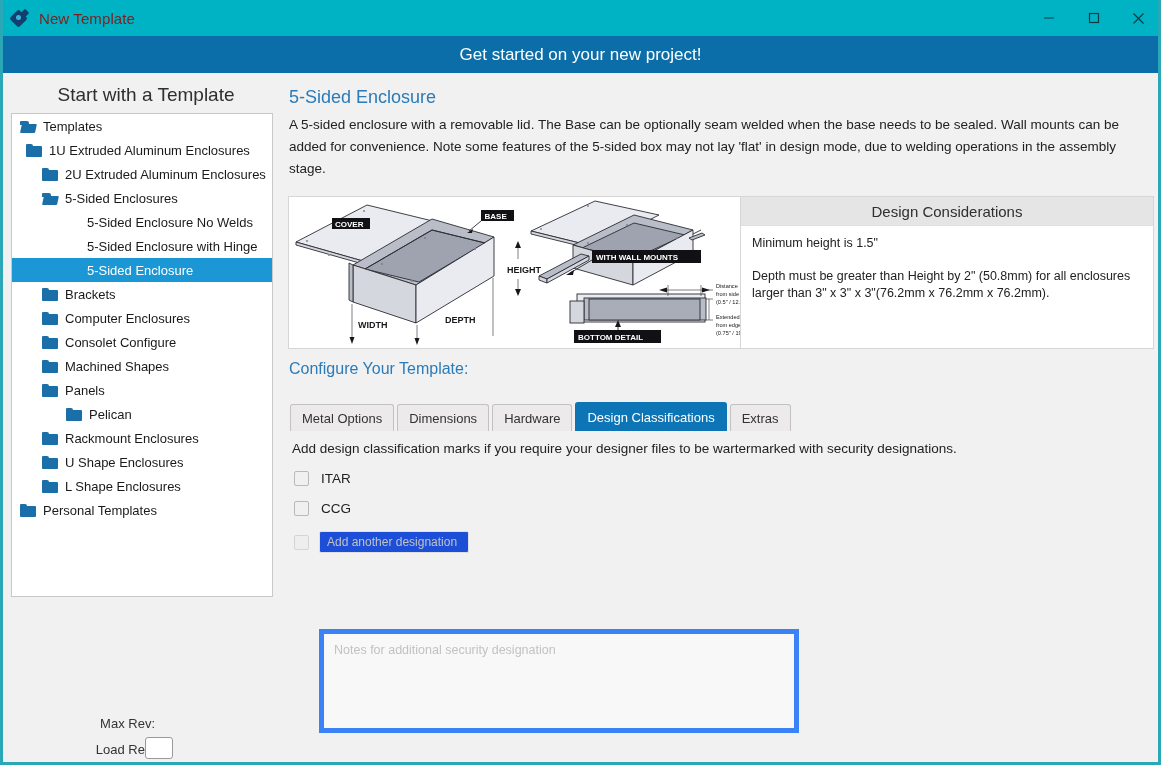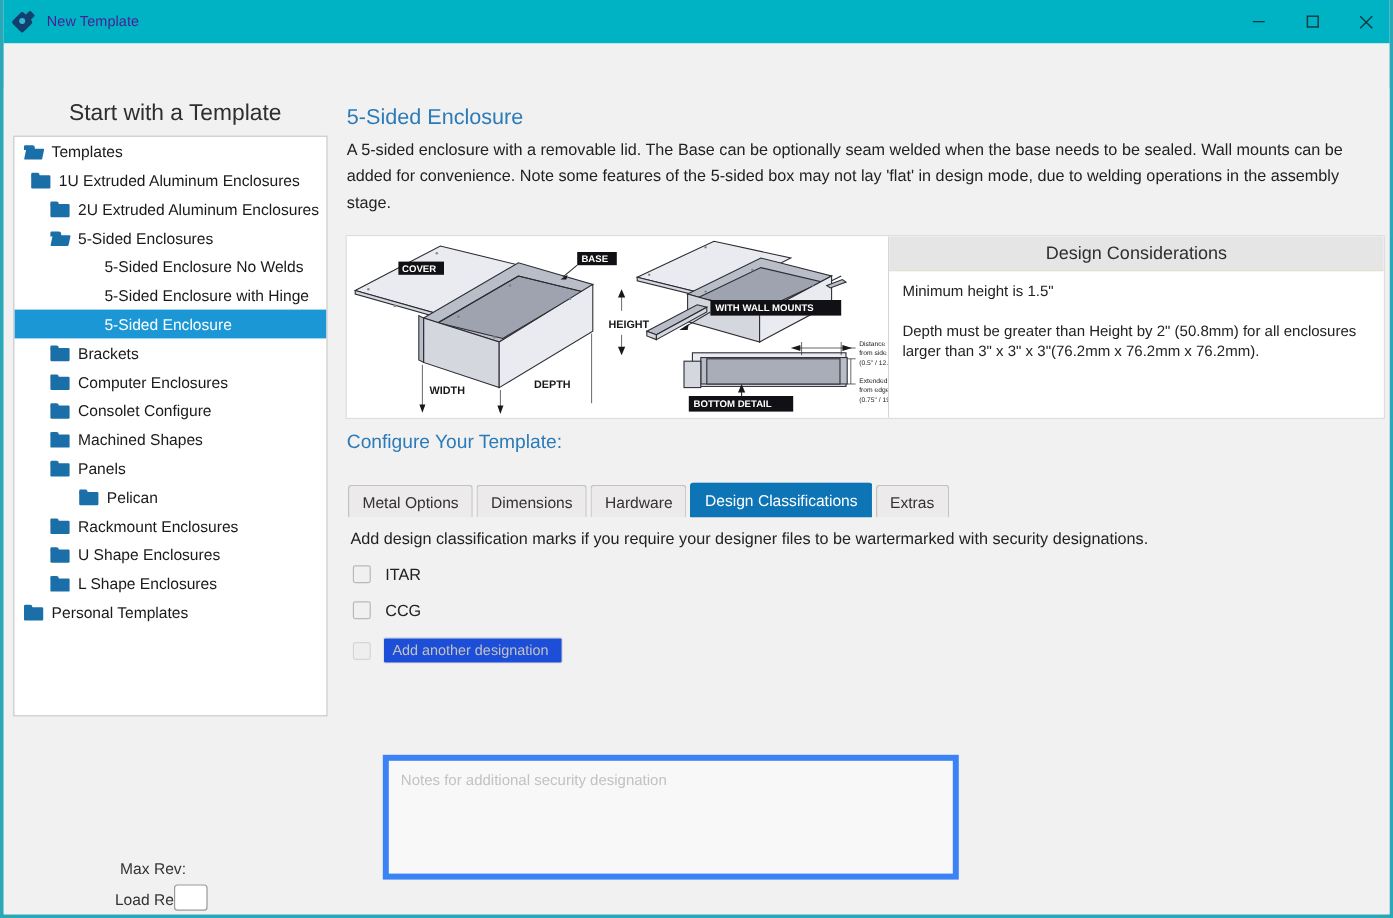--- a/index.html
+++ b/index.html
@@ -58,22 +58,22 @@
   #app-icon .stem {
     position: absolute;
     left: 11px; top: 1px;
     width: 6px; height: 6px;
     background: #123f6d;
     border-radius: 1px;
     transform: rotate(45deg);
   }
   #title-text {
     margin-left: 10px;
-    font-size: 12px;
-    color: #4c1d95;
+    font-size: 15px;
+    color: #7f1d1d;
     letter-spacing: .1px;
   }
   #win-controls {
     margin-left: auto;
     display: flex;
     height: 36px;
   }
   .win-btn {
     width: 45px; height: 36px;
     display: flex; align-items: center; justify-content: center;
@@ -410,20 +410,23 @@
       </div>
       <div class="win-btn">
         <svg width="13" height="13" viewBox="0 0 13 13">
             <line x1="1.5" y1="1.5" x2="11.5" y2="11.5" stroke="#0d3b44" stroke-width="1.2"></line>
             <line x1="11.5" y1="1.5" x2="1.5" y2="11.5" stroke="#0d3b44" stroke-width="1.2"></line>
           </svg>
       </div>
     </div>
   </div>
 
+  <div id="banner">
+    <span>Get started on your new project!</span>
+  </div>
 
   <div id="body">
 
     <div id="sidebar">
       <div id="sidebar-title">Start with a Template</div>
       <div id="tree">
           <div class="tree-item" style="padding-left: 8px;">
             <span class="folder open">
               <span class="tab"></span>
               <span class="body-f"></span>

